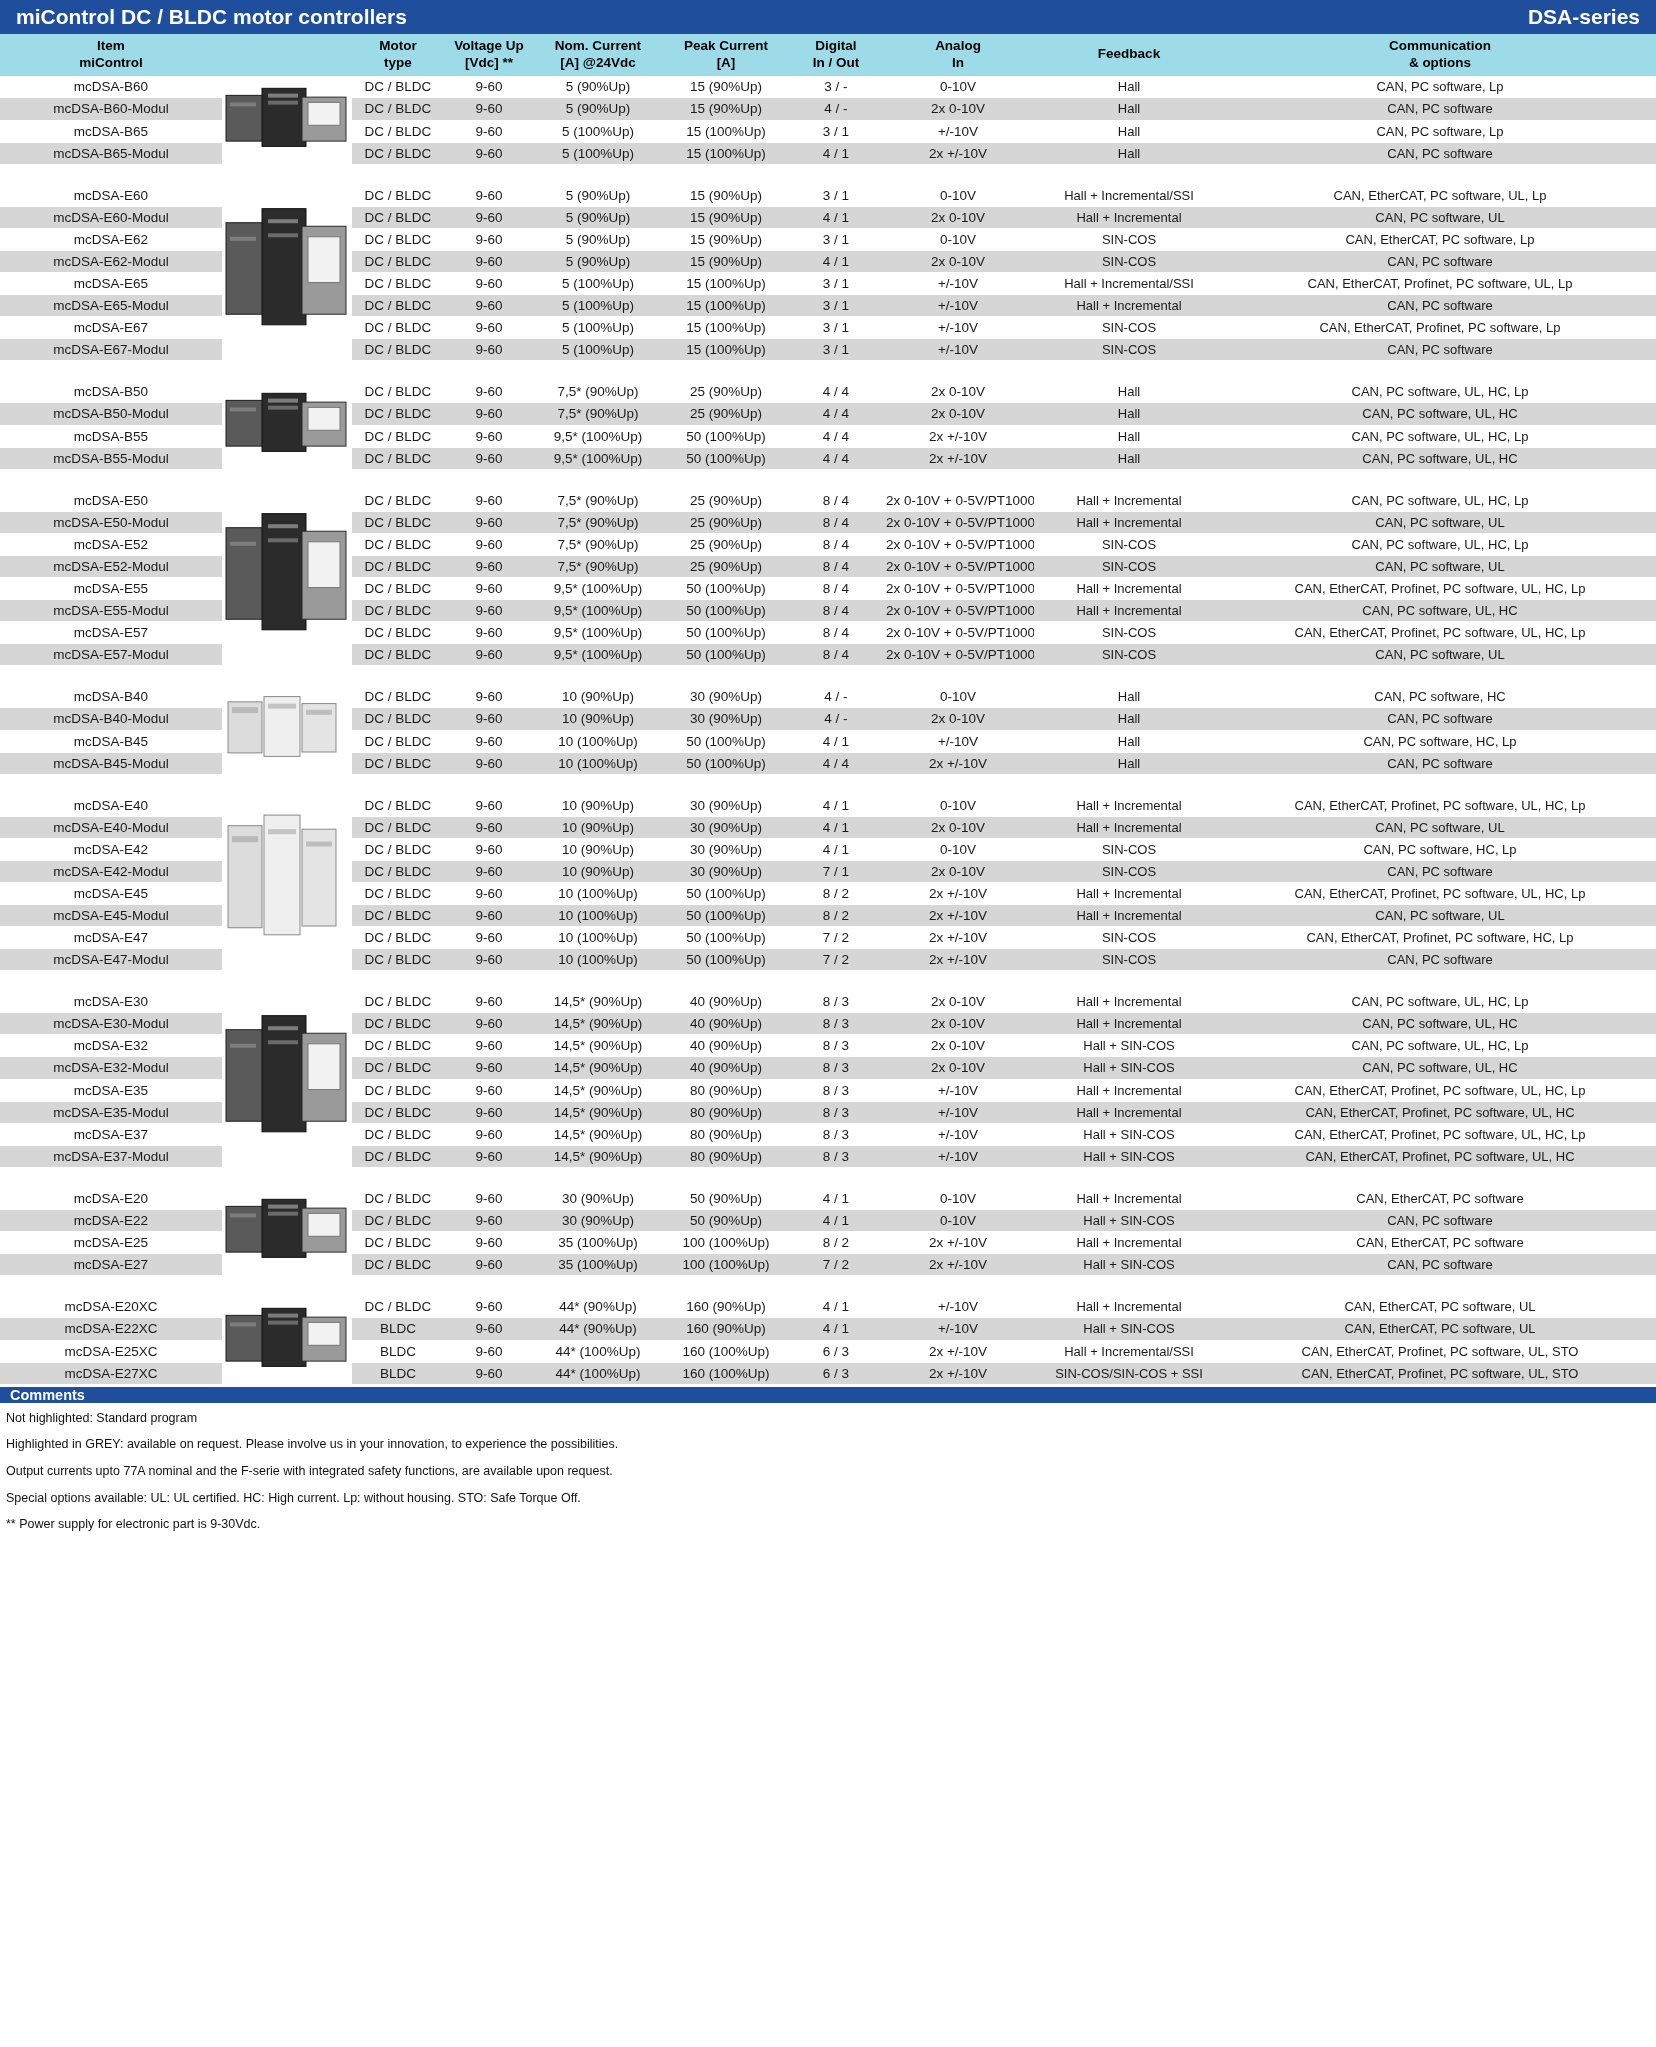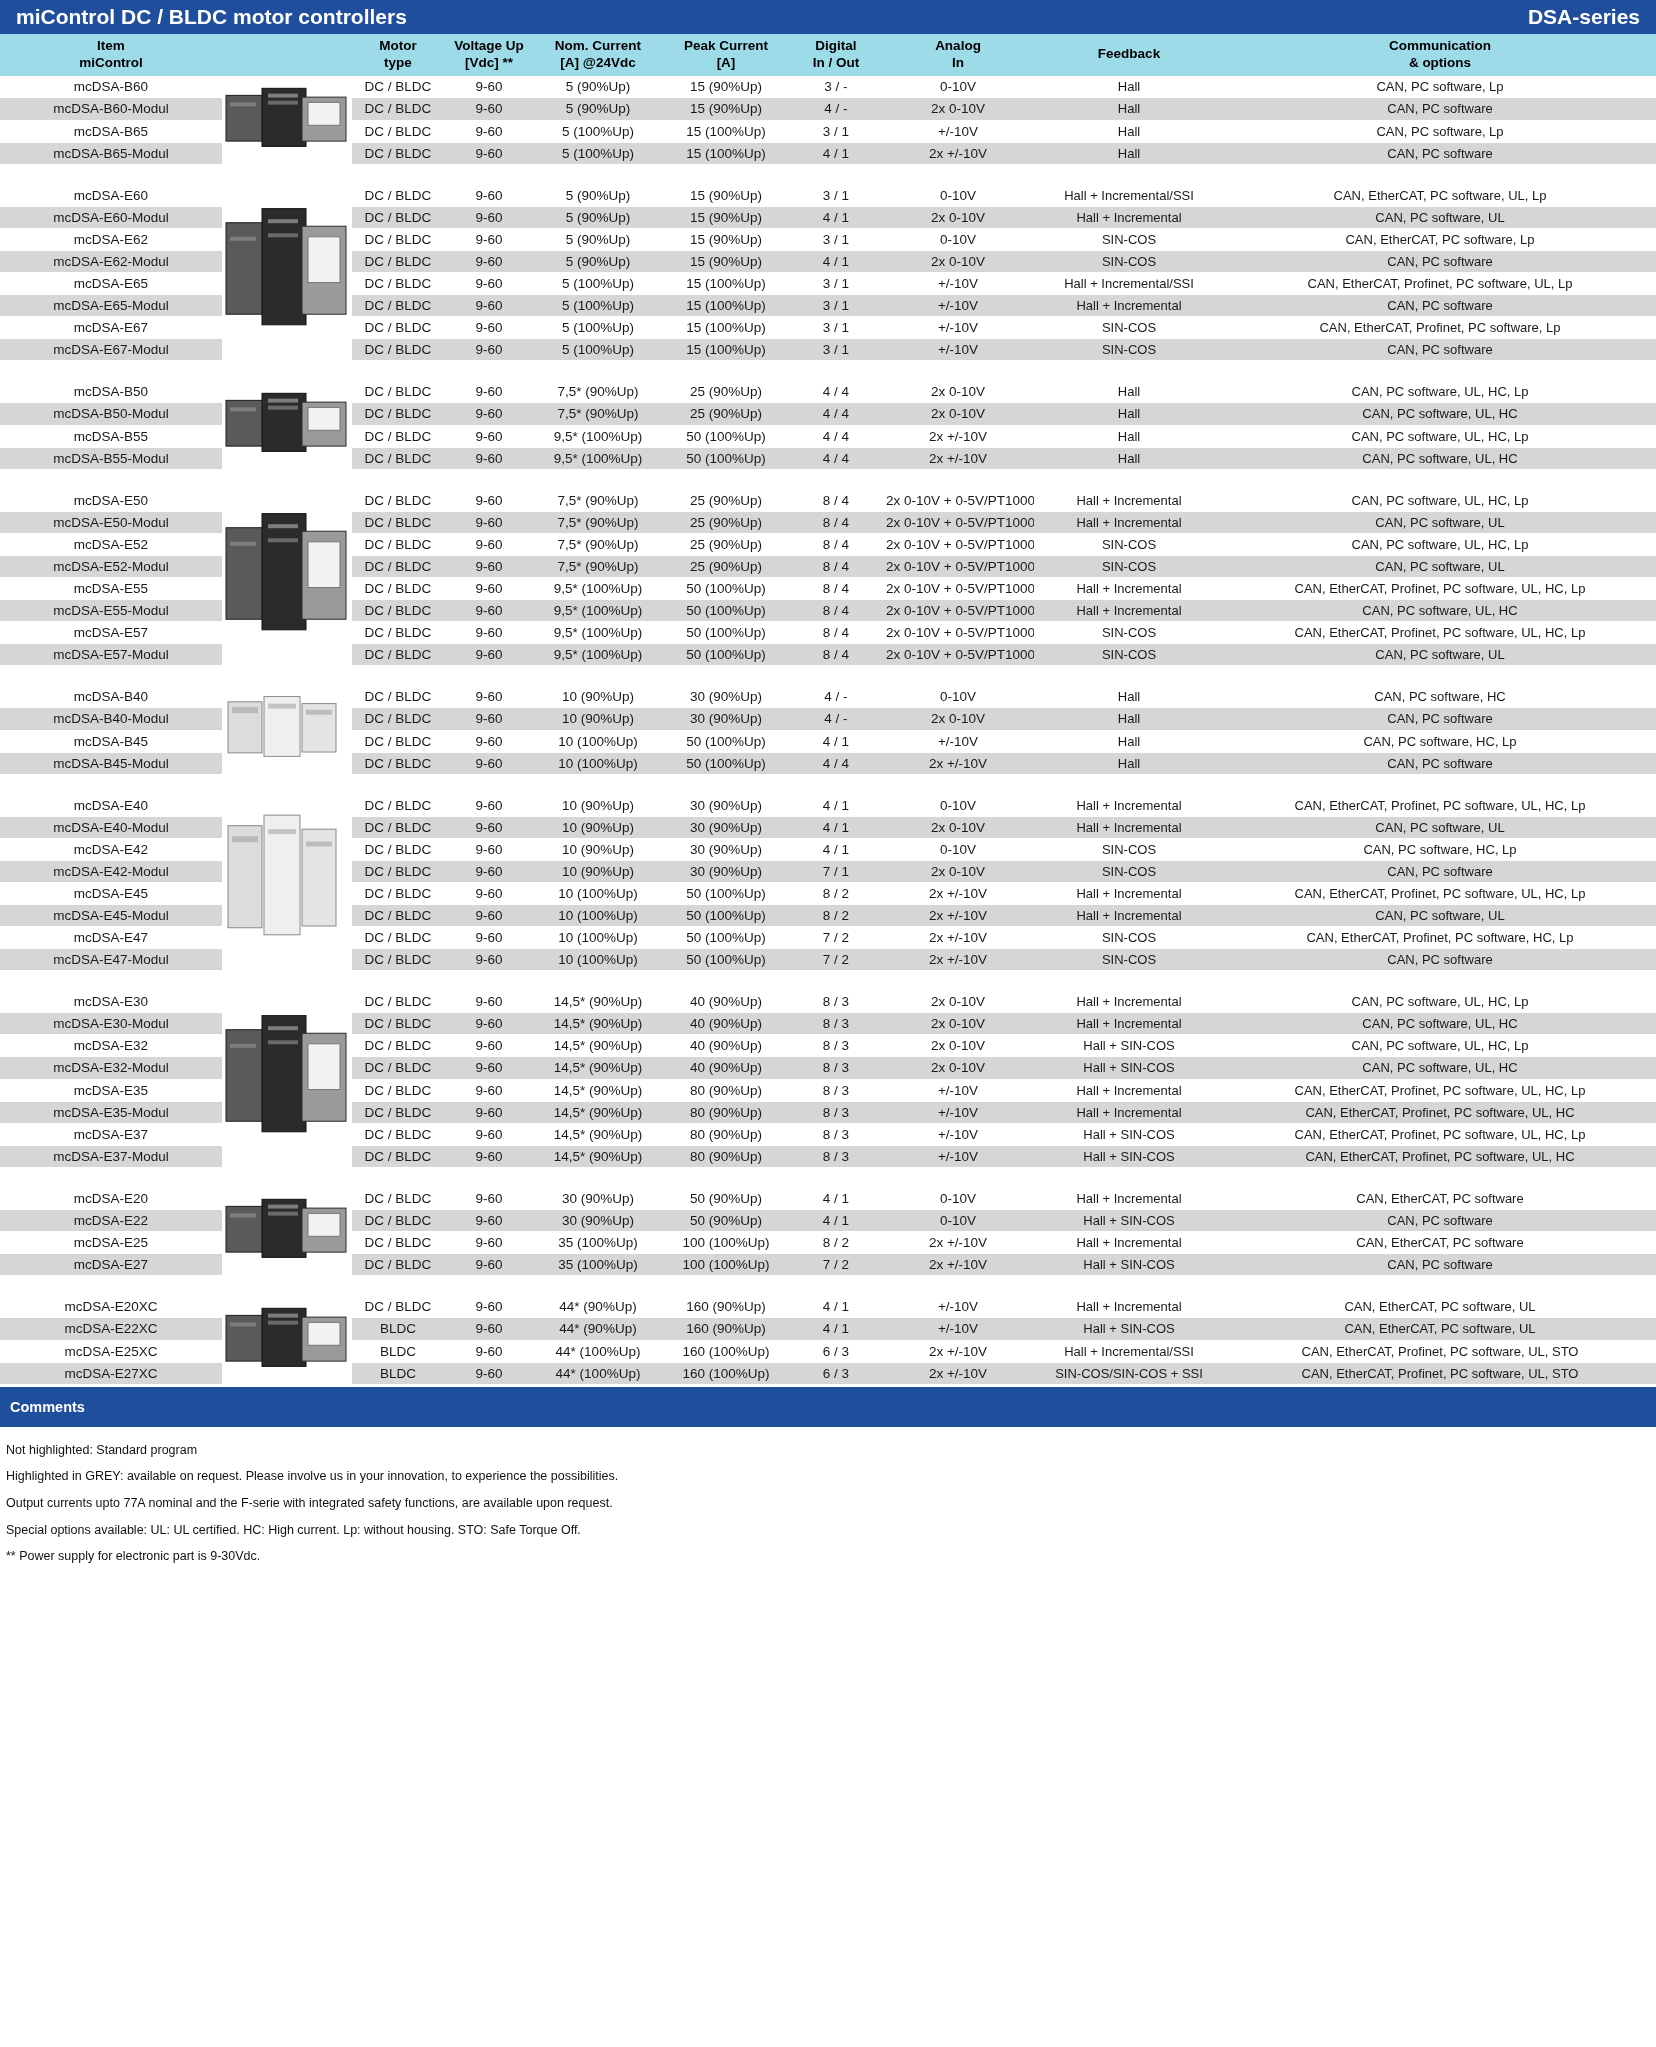--- a/index.html
+++ b/index.html
@@ -93,25 +93,25 @@
     overflow: hidden;
   }
   .imgwrap svg { display: block; }
 
   
   .comments-bar {
     background: #1f4e9c;
     color: #ffffff;
     font-weight: bold;
     font-size: 14.5px;
-    padding: 12px 10px;
+    padding: 0 10px;
     margin-top: 2px;
   }
   .comments-body {
-    padding: 16px 6px 10px 6px;
+    padding: 8px 6px 10px 6px;
     font-size: 12.5px;
     color: #111;
   }
   .comments-body p {
     margin: 0 0 11px 0;
     line-height: 1.25;
   }
 </style>
 </head>
 <body>

